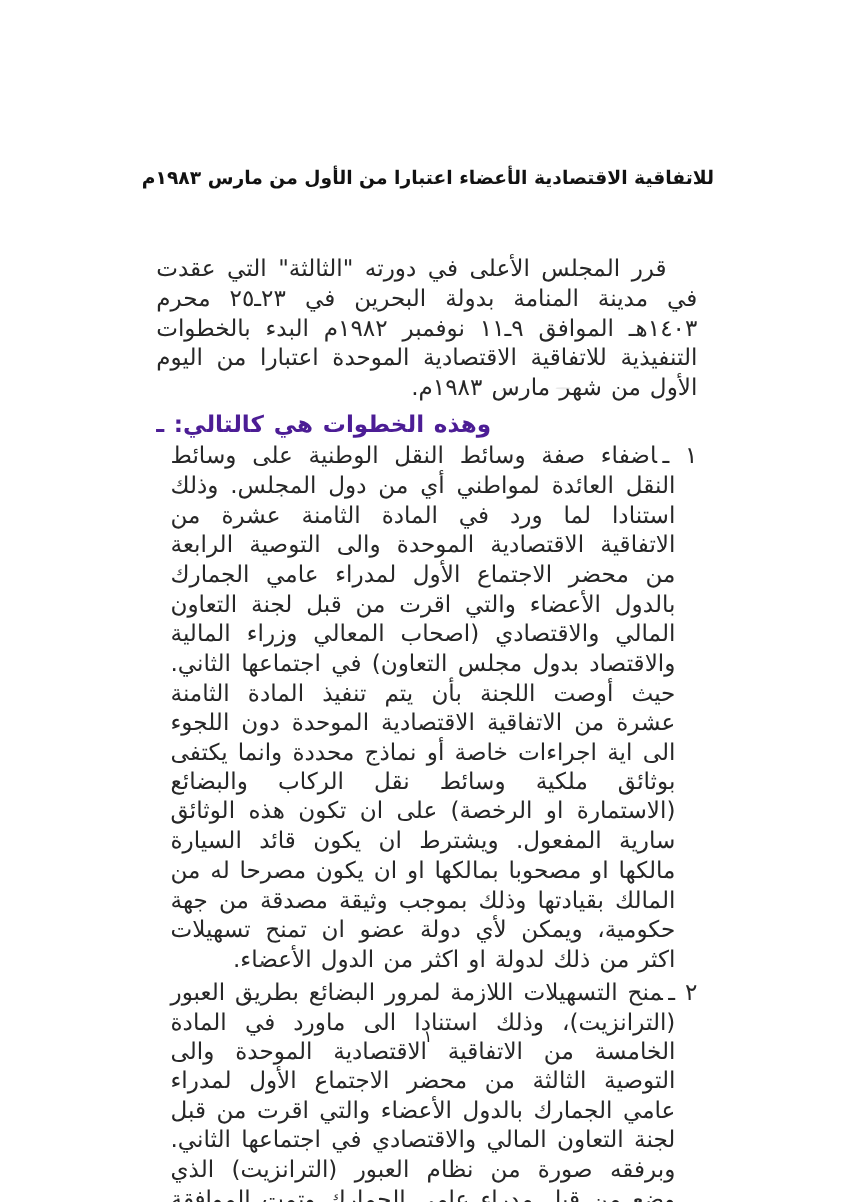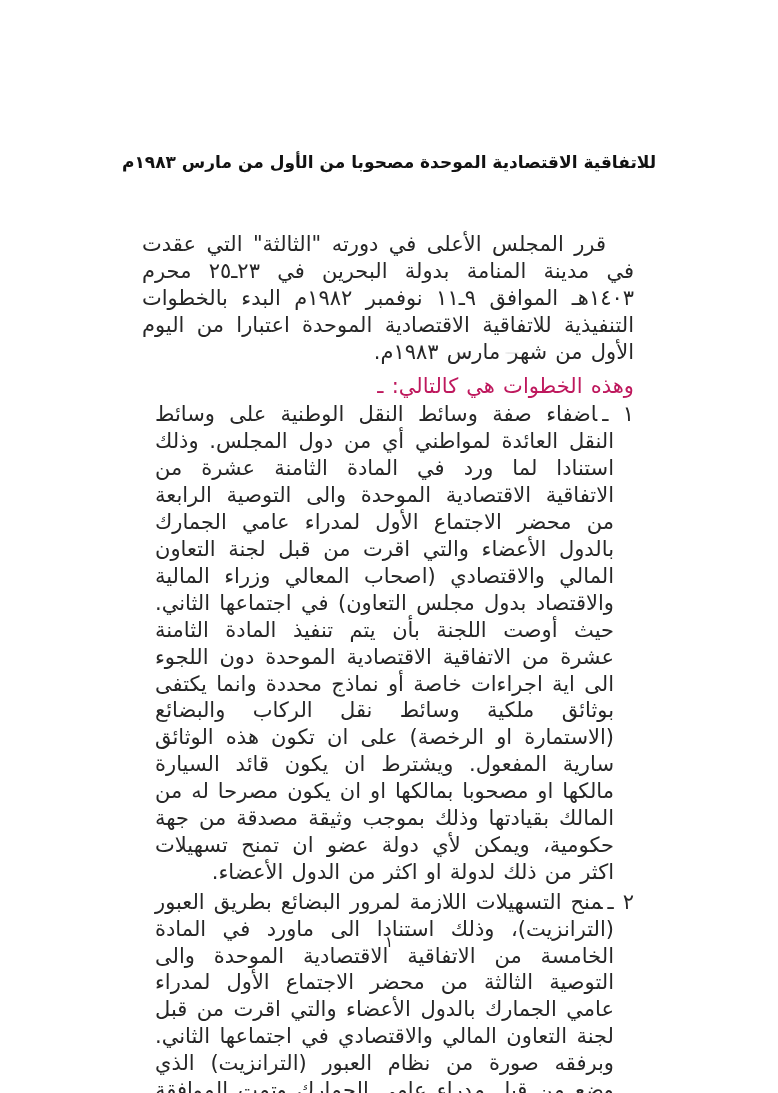--- a/index.html
+++ b/index.html
@@ -41,23 +41,23 @@
     text-align: justify;
     color: #272727;
     word-spacing: 1.5px;
   }
   .intro-paragraph {
     margin: 0;
     text-indent: 28px; 
   }
   .steps-heading {
     margin: 7px 0 2px 0;
-    font-weight: 400;
-    color: #be185d;
-    text-align: right;
+    font-weight: 700;
+    color: #4c1d95;
+    text-align: left;
   }
   .step-item {
     margin: 0 0 3px 13px;
     padding-right: 20px;   
     text-indent: -20px;    
   }
   .step-number {
     margin-left: 5px; 
     white-space: nowrap;
   }
@@ -79,21 +79,21 @@
   .speck-a { left: 237px; top: 876px; width: 3px; height: 2px; }
   .speck-b { left: 505px; top: 352px; width: 14px; height: 2px; opacity: 0.22; }
   .speck-c { left: 455px; top: 354px; width: 9px;  height: 2px; opacity: 0.18; }
 </style>
 </head>
 <body>
 
 <div class="page">
 
   <div class="title-block">
-    <div>للاتفاقية الاقتصادية الموحدة مصحوبا من الأول من مارس ١٩٨٣م</div>
+    <div>للاتفاقية الاقتصادية الأعضاء اعتبارا من الأول من مارس ١٩٨٣م</div>
   </div>
 
   <div class="body-block">
 
     <p class="intro-paragraph">قرر المجلس الأعلى في دورته "الثالثة" التي عقدت في مدينة المنامة بدولة البحرين في ٢٣ـ٢٥ محرم ١٤٠٣هـ الموافق ٩ـ١١ نوفمبر ١٩٨٢م البدء بالخطوات التنفيذية للاتفاقية الاقتصادية الموحدة اعتبارا من اليوم الأول من شهر مارس ١٩٨٣م.</p>
 
     <p class="steps-heading">وهذه الخطوات هي كالتالي: ـ</p>
 
     <p class="step-item">
       <span class="step-number">١ ـ</span><span>اضفاء صفة وسائط النقل الوطنية على وسائط النقل العائدة لمواطني أي من دول المجلس. وذلك استنادا لما ورد في المادة الثامنة عشرة من الاتفاقية الاقتصادية الموحدة والى التوصية الرابعة من محضر الاجتماع الأول لمدراء عامي الجمارك بالدول الأعضاء والتي اقرت من قبل لجنة التعاون المالي والاقتصادي (اصحاب المعالي وزراء المالية والاقتصاد بدول مجلس التعاون) في اجتماعها الثاني. حيث أوصت اللجنة بأن يتم تنفيذ المادة الثامنة عشرة من الاتفاقية الاقتصادية الموحدة دون اللجوء الى اية اجراءات خاصة أو نماذج محددة وانما يكتفى بوثائق ملكية وسائط نقل الركاب والبضائع (الاستمارة او الرخصة) على ان تكون هذه الوثائق سارية المفعول. ويشترط ان يكون قائد السيارة مالكها او مصحوبا بمالكها او ان يكون مصرحا له من المالك بقيادتها وذلك بموجب وثيقة مصدقة من جهة حكومية، ويمكن لأي دولة عضو ان تمنح تسهيلات اكثر من ذلك لدولة او اكثر من الدول الأعضاء.</span>

